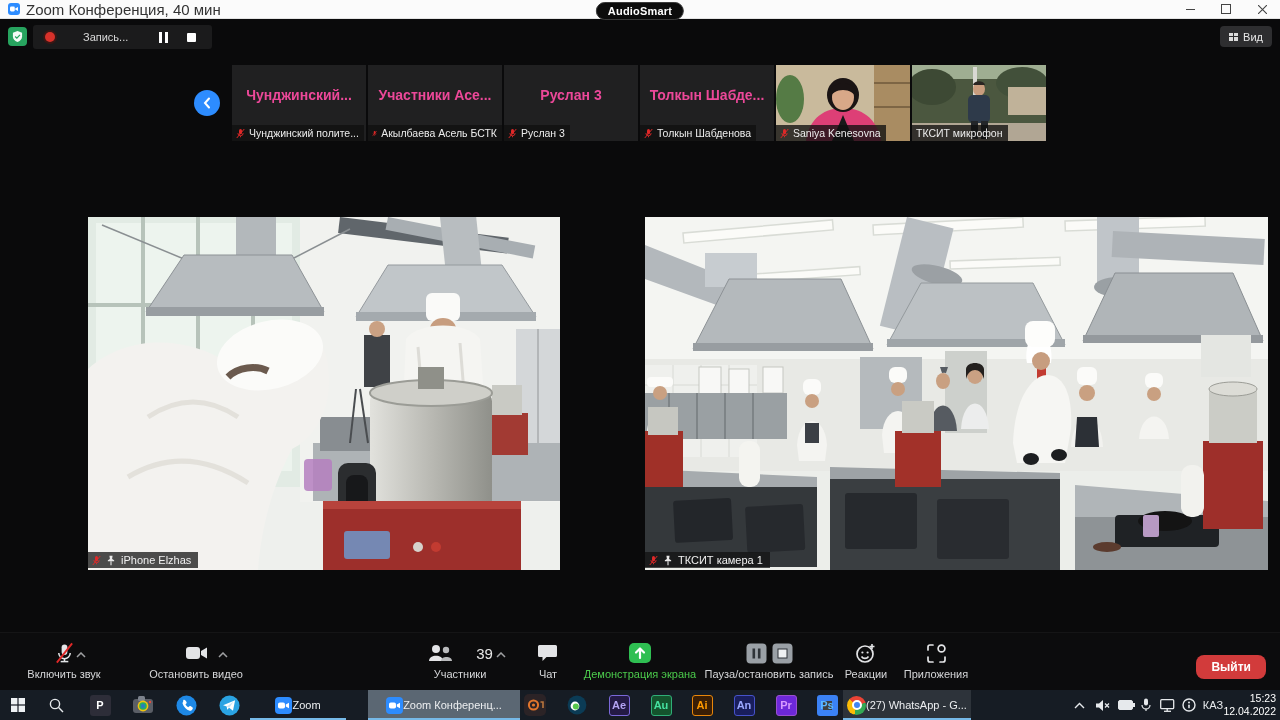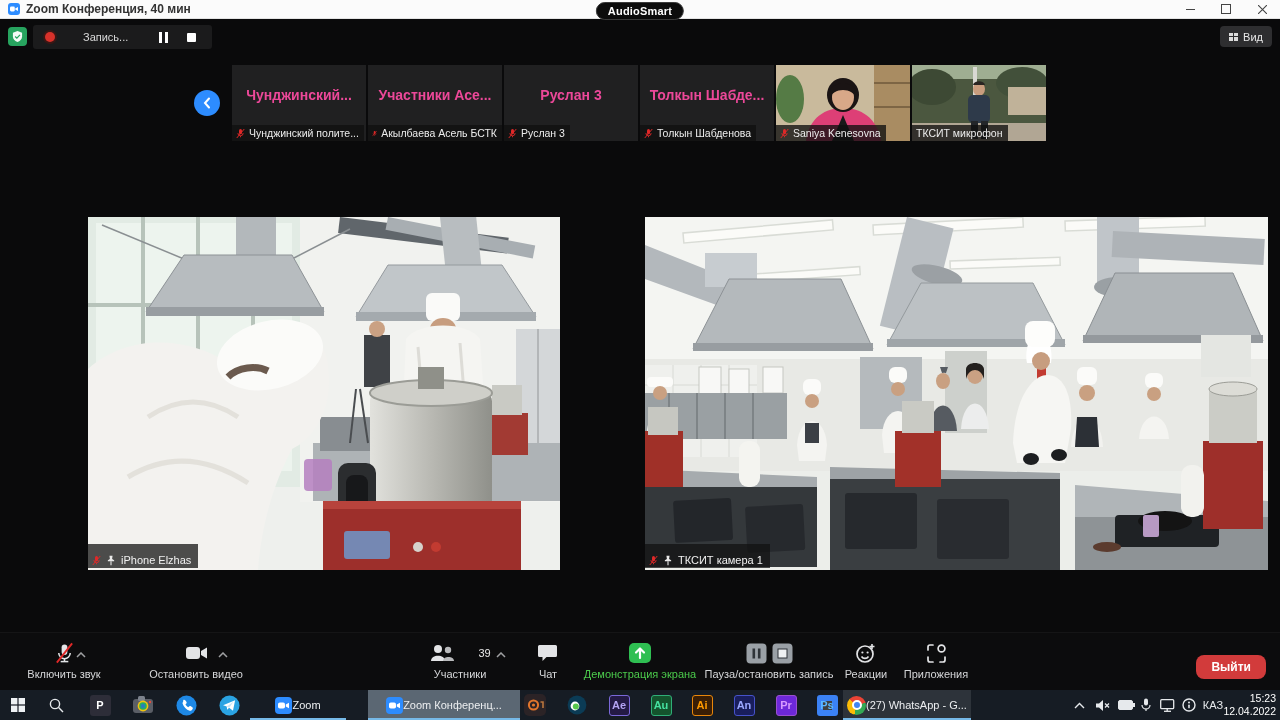--- a/index.html
+++ b/index.html
@@ -5,21 +5,21 @@
   html,body{margin:0;padding:0;background:#000;}
   .screen{position:relative;width:1280px;height:720px;overflow:hidden;background:#000;
           font-family:"Liberation Sans",sans-serif;-webkit-font-smoothing:antialiased;}
   .abs{position:absolute;}
 
   
   .titlebar{position:absolute;left:0;top:0;width:1280px;height:18px;background:#fbfbfb;
             border-bottom:1px solid #e3e3e3;display:flex;align-items:center;z-index:30;}
   .zicon{width:12px;height:12px;border-radius:3px;background:#2D8CFF;margin:0 6px 0 8px;
          display:inline-flex;align-items:center;justify-content:center;flex:0 0 auto;}
-  .wtitle{font-size:12px;color:#333;white-space:nowrap;font-weight:bold;}
+  .wtitle{font-size:15px;color:#333;white-space:nowrap;}
   .audiosmart{position:absolute;left:50%;top:2px;transform:translateX(-50%);background:#0c0c0c;
               color:#fff;font-weight:bold;font-size:11px;padding:2px 11px;border-radius:10px;
               border:1px solid #3a3a3a;z-index:40;letter-spacing:.2px;}
   .wcontrols{position:absolute;right:0;top:0;height:18px;display:flex;}
   .wc{width:36px;height:18px;display:flex;align-items:center;justify-content:center;cursor:default;}
   .wc .min{width:9px;height:1px;background:#444;display:block;}
   .wc .max{width:8px;height:8px;border:1px solid #444;display:block;}
 
   
   .meeting{position:absolute;left:0;top:18px;width:1280px;height:672px;background:#0a0a0b;}
@@ -49,34 +49,34 @@
              font-size:14px;font-weight:bold;white-space:nowrap;}
   .tile-label{position:absolute;left:0;bottom:0;max-width:100%;background:rgba(16,16,16,.78);
               color:#ececec;font-size:10.5px;display:flex;align-items:center;gap:4px;
               padding:2px 5px 2px 4px;white-space:nowrap;box-sizing:border-box;}
   .tile svg.scene{position:absolute;inset:0;}
 
   
   .video{position:absolute;top:199px;height:353px;background:#17181a;overflow:hidden;}
   .video svg.scene{position:absolute;inset:0;display:block;}
   .vlabel{position:absolute;left:0;bottom:2px;background:rgba(18,18,18,.74);color:#f0f0f0;
-          font-size:11px;display:flex;align-items:center;gap:5px;padding:10px 7px 2px 4px;}
+          font-size:11px;display:flex;align-items:center;gap:5px;padding:2px 7px 2px 4px;}
 
   
   .toolbar{position:absolute;left:0;top:614px;width:1280px;height:58px;background:#0c0c0d;
            border-top:1px solid #151516;}
   .tbtn{position:absolute;top:9px;display:flex;flex-direction:column;align-items:center;gap:5px;
         color:#d6d7d9;font-size:11px;white-space:nowrap;}
   .tbtn .tlabel{line-height:11px;}
   .tbtn .iconrow{height:22px;display:flex;align-items:center;gap:5px;}
   .chev{position:absolute;top:6px;}
   .green{color:#4ccb4c;}
   .leavebtn{position:absolute;right:14px;top:22px;background:#d23b3b;color:#fff;font-weight:bold;
             font-size:12px;border-radius:8px;padding:6px 15px;line-height:12px;}
-  .count{font-size:11px;color:#e8e8e8;margin-left:18px;}
+  .count{font-size:15px;color:#e8e8e8;margin-left:18px;}
 
   
   .taskbar{position:absolute;left:0;top:690px;width:1280px;height:30px;background:#161c24;}
   .tk{position:absolute;top:0;height:30px;display:flex;align-items:center;justify-content:center;}
   .tktask{gap:0;padding:0 8px;color:#eceef0;font-size:11px;white-space:nowrap;box-sizing:border-box;}
   .underline{position:absolute;left:0;bottom:0;height:2px;background:#76b9e8;width:100%;}
   .hl1{background:rgba(175,196,212,.45);}
   .hl2{background:rgba(255,255,255,.10);}
   .appletter{width:21px;height:21px;border-radius:3px;display:flex;align-items:center;
              justify-content:center;font-size:11px;font-weight:bold;box-sizing:border-box;}

